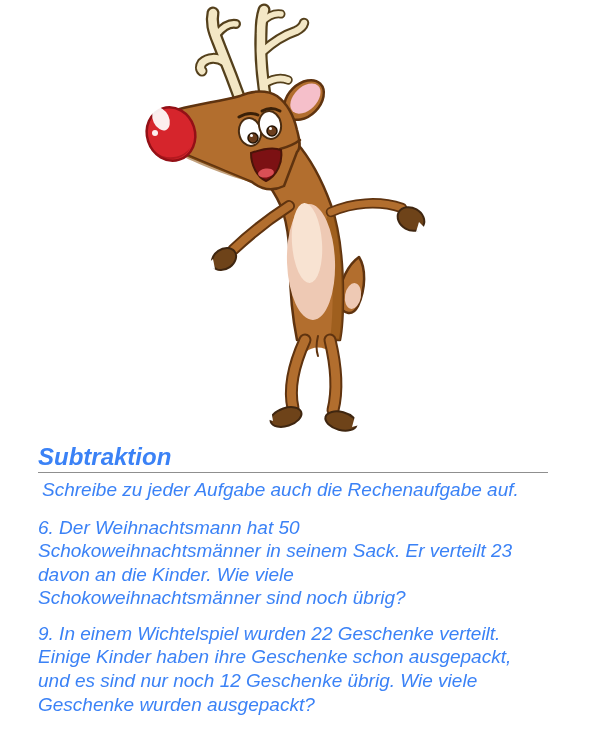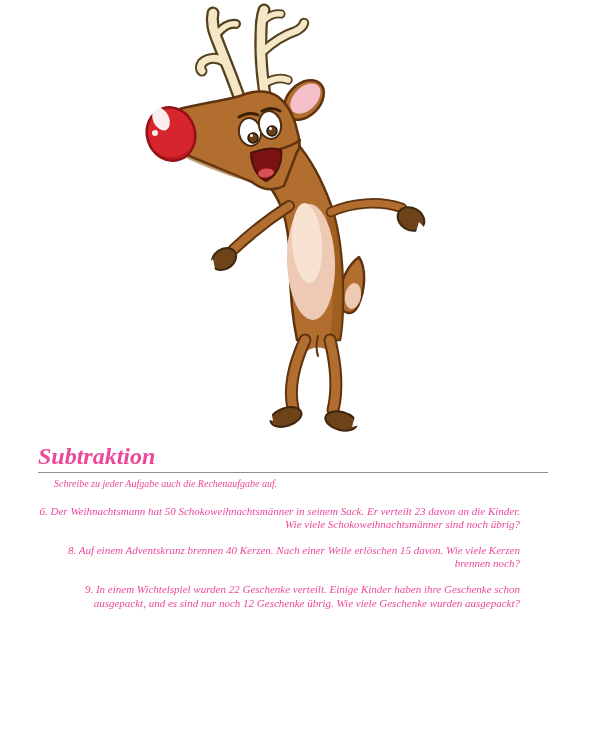--- a/index.html
+++ b/index.html
@@ -2,22 +2,22 @@
 <html style="--c-body: #b26e2e; --c-body-shadow: #8f5313; --c-outline: #5f330f; --c-belly: #eec9b4; --c-belly-highlight: #f8e3d2; --c-antler: #f3e7c5; --c-antler-outline: #54401c; --c-ear-inner: #f5bfca; --c-nose: #d6252c; --c-nose-outline: #931016; --c-mouth: #7c1113; --c-tongue: #d94f55; --c-hoof: #6e4319; --c-hoof-outline: #3f2610;"><head>
 <meta charset="utf-8">
 <style>
   html,body{margin:0;padding:0;background:#fff;}
   .page{
     position:relative;
     width:548px;
     height:751px;
     background:#fff;
     overflow:hidden;
-    font-family:Liberation Serif, serif;
-    color:#ec4899;
+    font-family:Liberation Sans, sans-serif;
+    color:#3b82f6;
   }
   .illustration{
     position:absolute;
     top:0;left:0;
     width:600px;height:444px;
   }
   .content{
     position:absolute;
     top:444px;left:38px;
     width:527px;
@@ -29,32 +29,31 @@
     font-size:24px;
     line-height:1.05;
   }
   .rule{
     border:none;
     border-top:1px solid #8f8f8f;
     margin:3px 0 5px 0;
     width:100%;
   }
   .subtitle{
-    margin:0 0 14px 16px;
+    margin:0 0 14px 4px;
     font-style:italic;
-    font-size:10px;
+    font-size:19px;
     line-height:1.24;
   }
   .problem{
     margin:0 0 12px 0;
     max-width:482px;
     font-style:italic;
-    font-size:11px;
+    font-size:19px;
     line-height:1.24;
-    text-align:right;
   }
   
   .body-fill{fill:var(--c-body,#b26e2e);stroke:var(--c-outline,#5f330f);stroke-width:2.5;stroke-linejoin:round;}
   .body-flat{fill:var(--c-body,#b26e2e);}
   .limb-dark{stroke:var(--c-outline,#5f330f);fill:none;stroke-linecap:round;}
   .limb-fill{stroke:var(--c-body,#b26e2e);fill:none;stroke-linecap:round;}
   .antler-dark{stroke:var(--c-antler-outline,#54401c);fill:none;stroke-linecap:round;}
   .antler-fill{stroke:var(--c-antler,#f3e7c5);fill:none;stroke-linecap:round;}
   .hoof{fill:var(--c-hoof,#6e4319);stroke:var(--c-hoof-outline,#3f2610);stroke-width:2;}
   .cleft{fill:#ffffff;}
@@ -179,17 +178,16 @@
         </g>
       </g>
     </svg>
   </div>
 
   <div class="content">
     <h1 class="title">Subtraktion</h1>
     <hr class="rule">
     <p class="subtitle">Schreibe zu jeder Aufgabe auch die Rechenaufgabe auf.</p>
     <p class="problem">6. Der Weihnachtsmann hat 50 Schokoweihnachtsmänner in seinem Sack. Er verteilt 23 davon an die Kinder. Wie viele Schokoweihnachtsmänner sind noch übrig?</p>
-    <p class="problem">8. Auf einem Adventskranz brennen 40 Kerzen. Nach einer Weile erlöschen 15 davon. Wie viele Kerzen brennen noch?</p>
     <p class="problem">9. In einem Wichtelspiel wurden 22 Geschenke verteilt. Einige Kinder haben ihre Geschenke schon ausgepackt, und es sind nur noch 12 Geschenke übrig. Wie viele Geschenke wurden ausgepackt?</p>
   </div>
 
 </div>
 
 </body></html>

